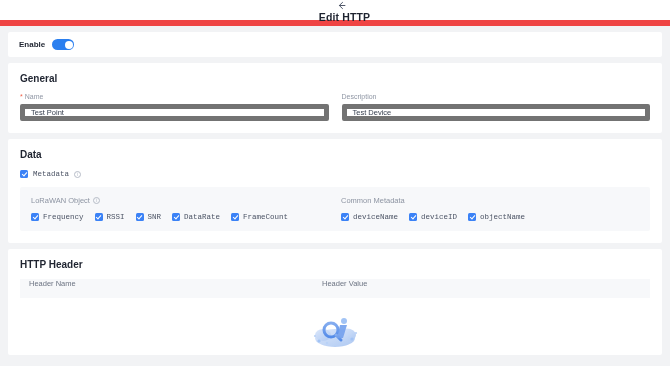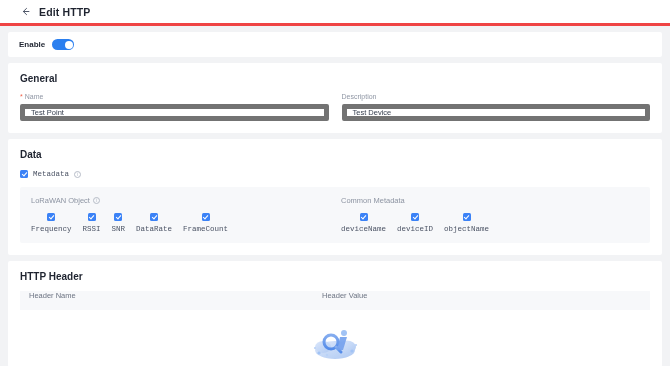--- a/index.html
+++ b/index.html
@@ -14,21 +14,22 @@
 
   .page { width: 670px; height: 366px; position: relative; background: #f2f3f5; }
 
   
   .topbar {
     height: 26px;
     background: #ffffff;
     display: flex;
     align-items: center;
     padding-left: 19px;
-    border-bottom: 3px solid #ef4444;
+    border-bottom: 6px solid #ef4444;
+    flex-direction: column;
   }
   .back-arrow {
     width: 13px; height: 13px;
     display: flex; align-items: center; justify-content: center;
     color: #4a5264;
     margin-right: 7px;
     cursor: pointer;
   }
   .back-arrow svg { display: block; }
   .page-title {
@@ -176,21 +177,20 @@
   .cb-group {
     display: flex;
     align-items: center;
     gap: 11px;
     flex-wrap: wrap;
   }
   .cb-item {
     display: flex;
     align-items: center;
     gap: 4px;
-    flex-direction: column;
   }
 
   
   .http-card {
     margin-bottom: 0;
     height: 106px;
     position: relative;
     overflow: hidden;
   }
   .table-head {

